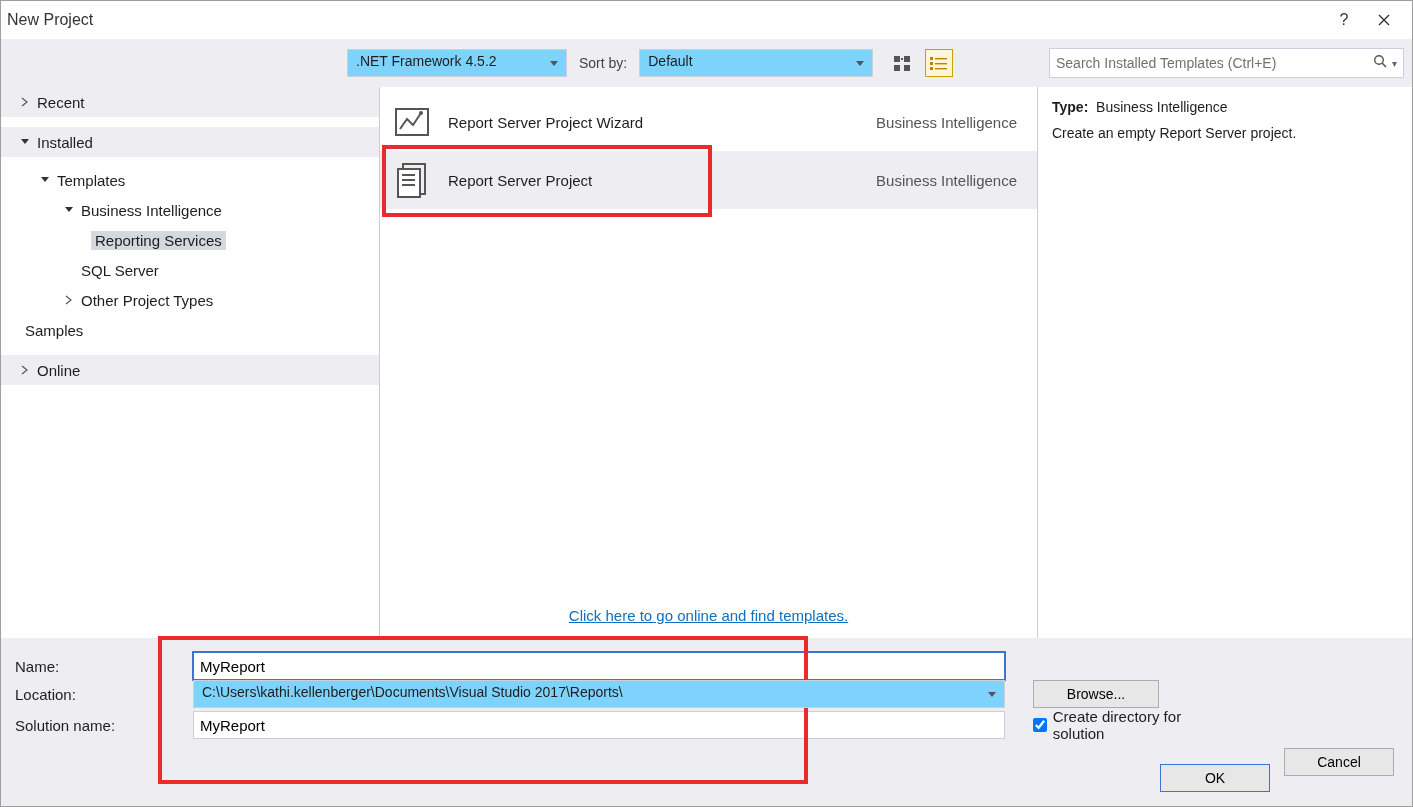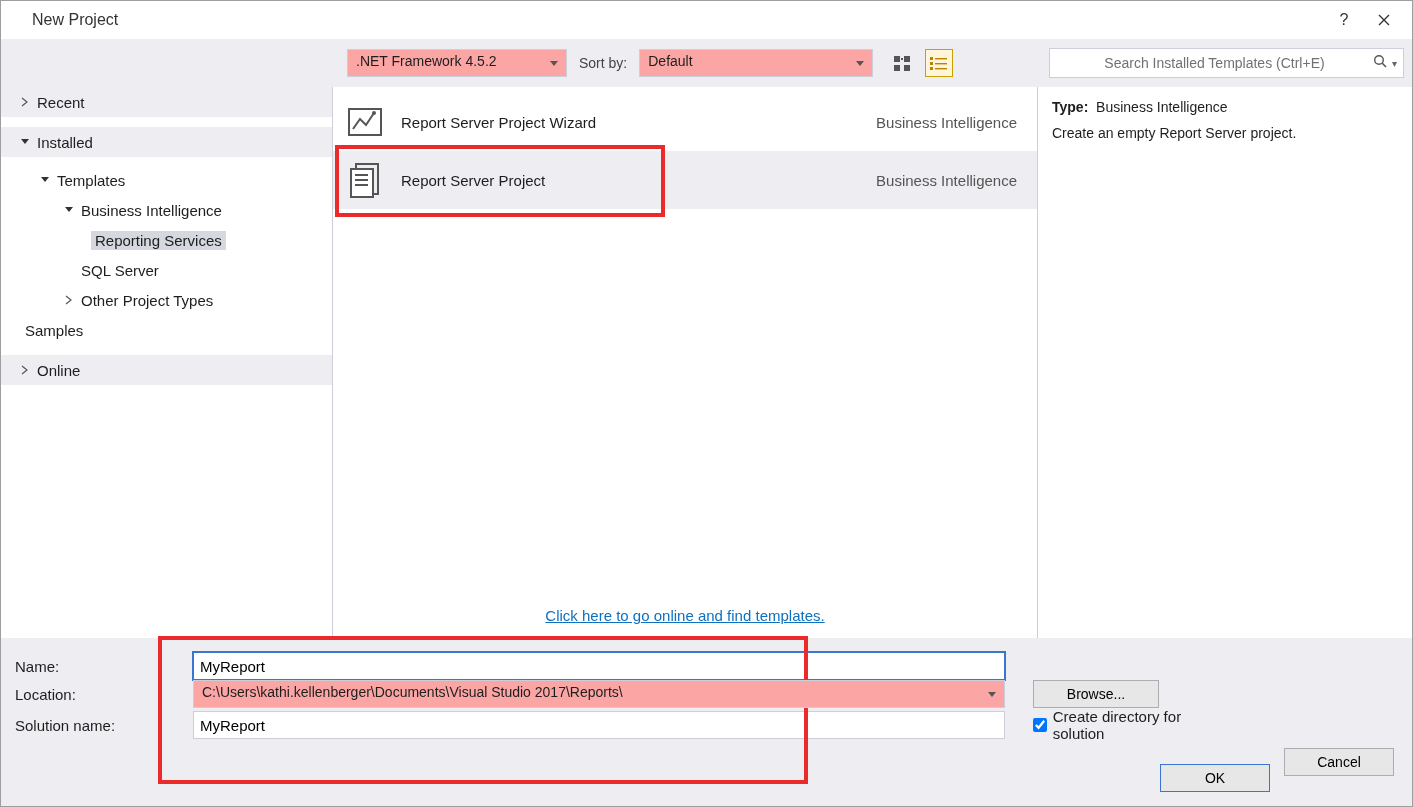--- a/index.html
+++ b/index.html
@@ -1,37 +1,37 @@
 <!DOCTYPE html>
 <html><head>
 <meta charset="utf-8">
 <style>
   * { box-sizing: border-box; margin: 0; padding: 0; }
   body { font-family: "Segoe UI", Arial, sans-serif; font-size: 14px; background: #fff; }
   .dialog { width: 1413px; height: 807px; border: 1px solid #9e9e9e; background: #fff; position: relative; display: flex; flex-direction: column; }
-  .titlebar { height: 38px; display: flex; align-items: center; padding: 0 8px 0 31px; color: #333; font-size: 16px; }
+  .titlebar { height: 38px; display: flex; align-items: center; padding: 0 8px 0 6px; color: #333; font-size: 16px; }
   .titlebar .spacer { flex: 1; }
   .titlebar .btn { width: 40px; height: 30px; display: inline-flex; align-items: center; justify-content: center; font-size: 16px; color: #333; cursor: pointer; }
   .titlebar .btn.close { font-size: 18px; }
   .toolbar { height: 48px; background: #eeeef2; display: flex; align-items: center; padding: 0 8px; gap: 8px; }
   .toolbar-left-pad { width: 330px; }
-  .combo { border: 1px solid #cccedb; background: #fca5a5; height: 28px; display: flex; align-items: center; padding: 0 24px 4px 8px; position: relative; font-size: 14px; color: #1e1e1e; cursor: pointer; }
+  .combo { border: 1px solid #cccedb; background: #7dd3fc; height: 28px; display: flex; align-items: center; padding: 0 24px 4px 8px; position: relative; font-size: 14px; color: #1e1e1e; cursor: pointer; }
   .combo::after { content: ""; position: absolute; right: 8px; top: 11px; border-left: 4px solid transparent; border-right: 4px solid transparent; border-top: 5px solid #555; }
   .sort-label { color: #444; margin-left: 4px; margin-right: 4px; }
   .view-icons { display: flex; gap: 8px; margin-left: 8px; }
   .view-icon { width: 28px; height: 28px; display: flex; align-items: center; justify-content: center; cursor: pointer; border: 1px solid transparent; }
   .view-icon.active { border: 1px solid #cca000; background: #fff6d9; }
   .toolbar .spacer { flex: 1; }
   .search-box { width: 355px; height: 30px; border: 1px solid #cccedb; background: #fff; display: flex; align-items: center; padding: 0 6px; }
-  .search-box input { border: none; outline: none; flex: 1; font-size: 14px; color: #be185d; font-style: normal; text-align: center; }
+  .search-box input { border: none; outline: none; flex: 1; font-size: 14px; color: #be185d; font-style: normal; }
   .search-box input::placeholder { color: #717171; }
   .search-box .mag { color: #666; margin-right: 2px; font-size: 15px; }
   .search-box .drop { color: #666; margin-left: 2px; font-size: 10px; }
   .body { flex: 1; display: flex; min-height: 0; }
-  .tree { width: 332px; border-right: 1px solid #cccedb; overflow: auto; font-size: 15px; }
+  .tree { width: 379px; border-right: 1px solid #cccedb; overflow: auto; font-size: 15px; }
   .tree .row { height: 30px; display: flex; align-items: center; padding-left: 16px; cursor: pointer; color: #1e1e1e; }
   .tree .row.sel { }
   .tree .row .expander { width: 12px; height: 12px; margin-right: 6px; display: inline-flex; align-items: center; justify-content: center; color: #444; flex: 0 0 12px;}
   .tree .row .expander svg { display:block; }
   .tree .row.section { background: #eeeef2; }
   .tree .row.lvl1 { padding-left: 18px; }
   .tree .row.lvl2 { padding-left: 38px; }
   .tree .row.lvl3 { padding-left: 62px; }
   .tree .row.lvl4 { padding-left: 90px; }
   .tree .row .highlight { background: #d6d8e0; padding: 1px 4px; text-align: center; }

